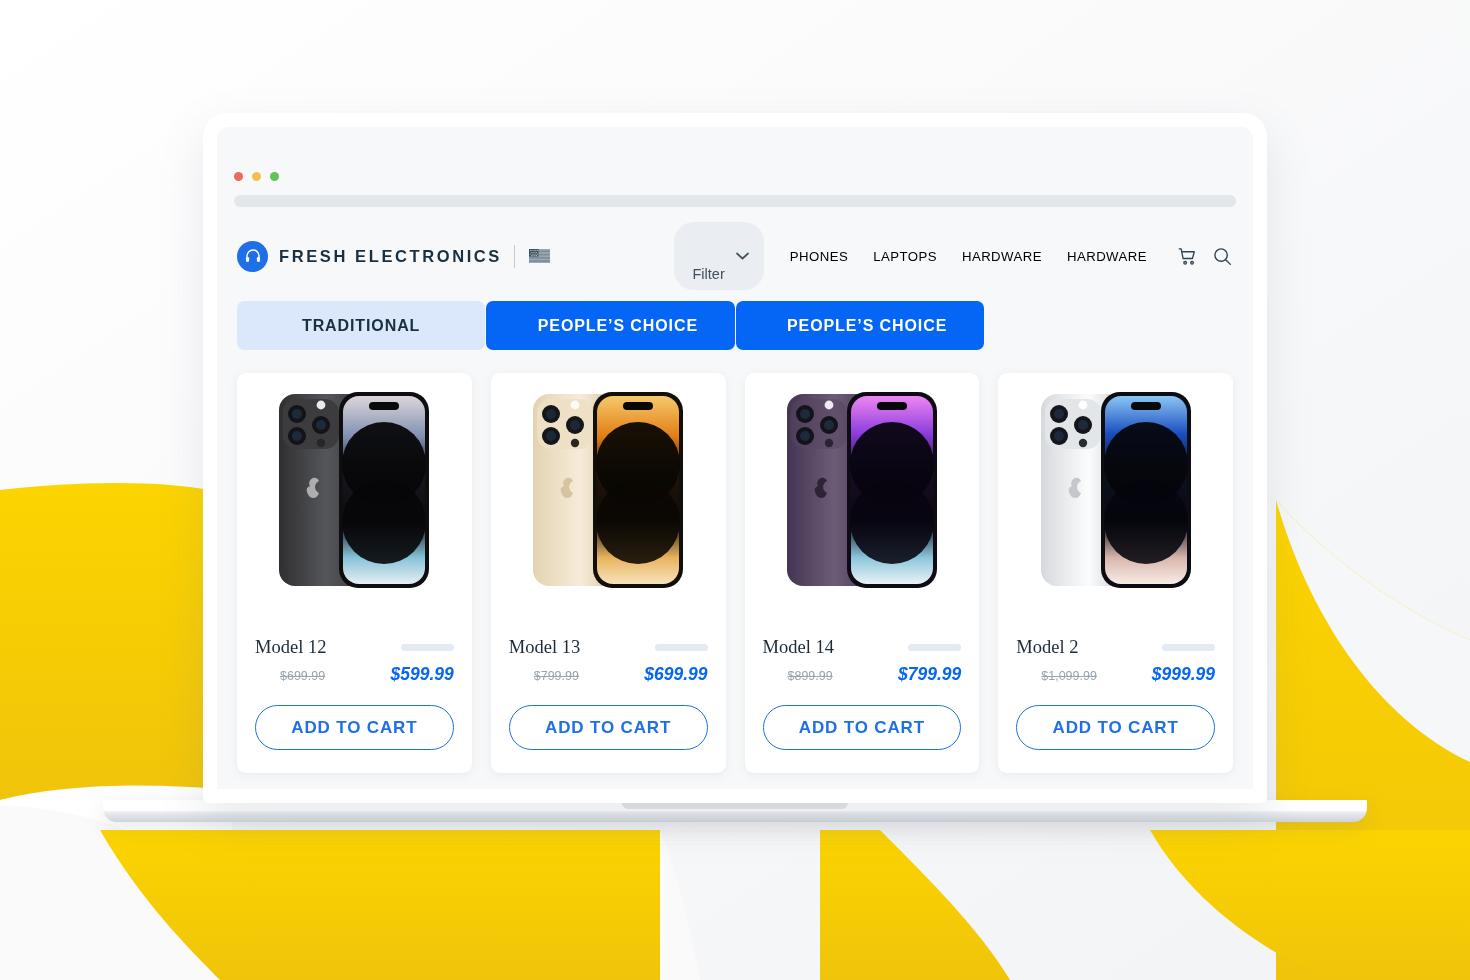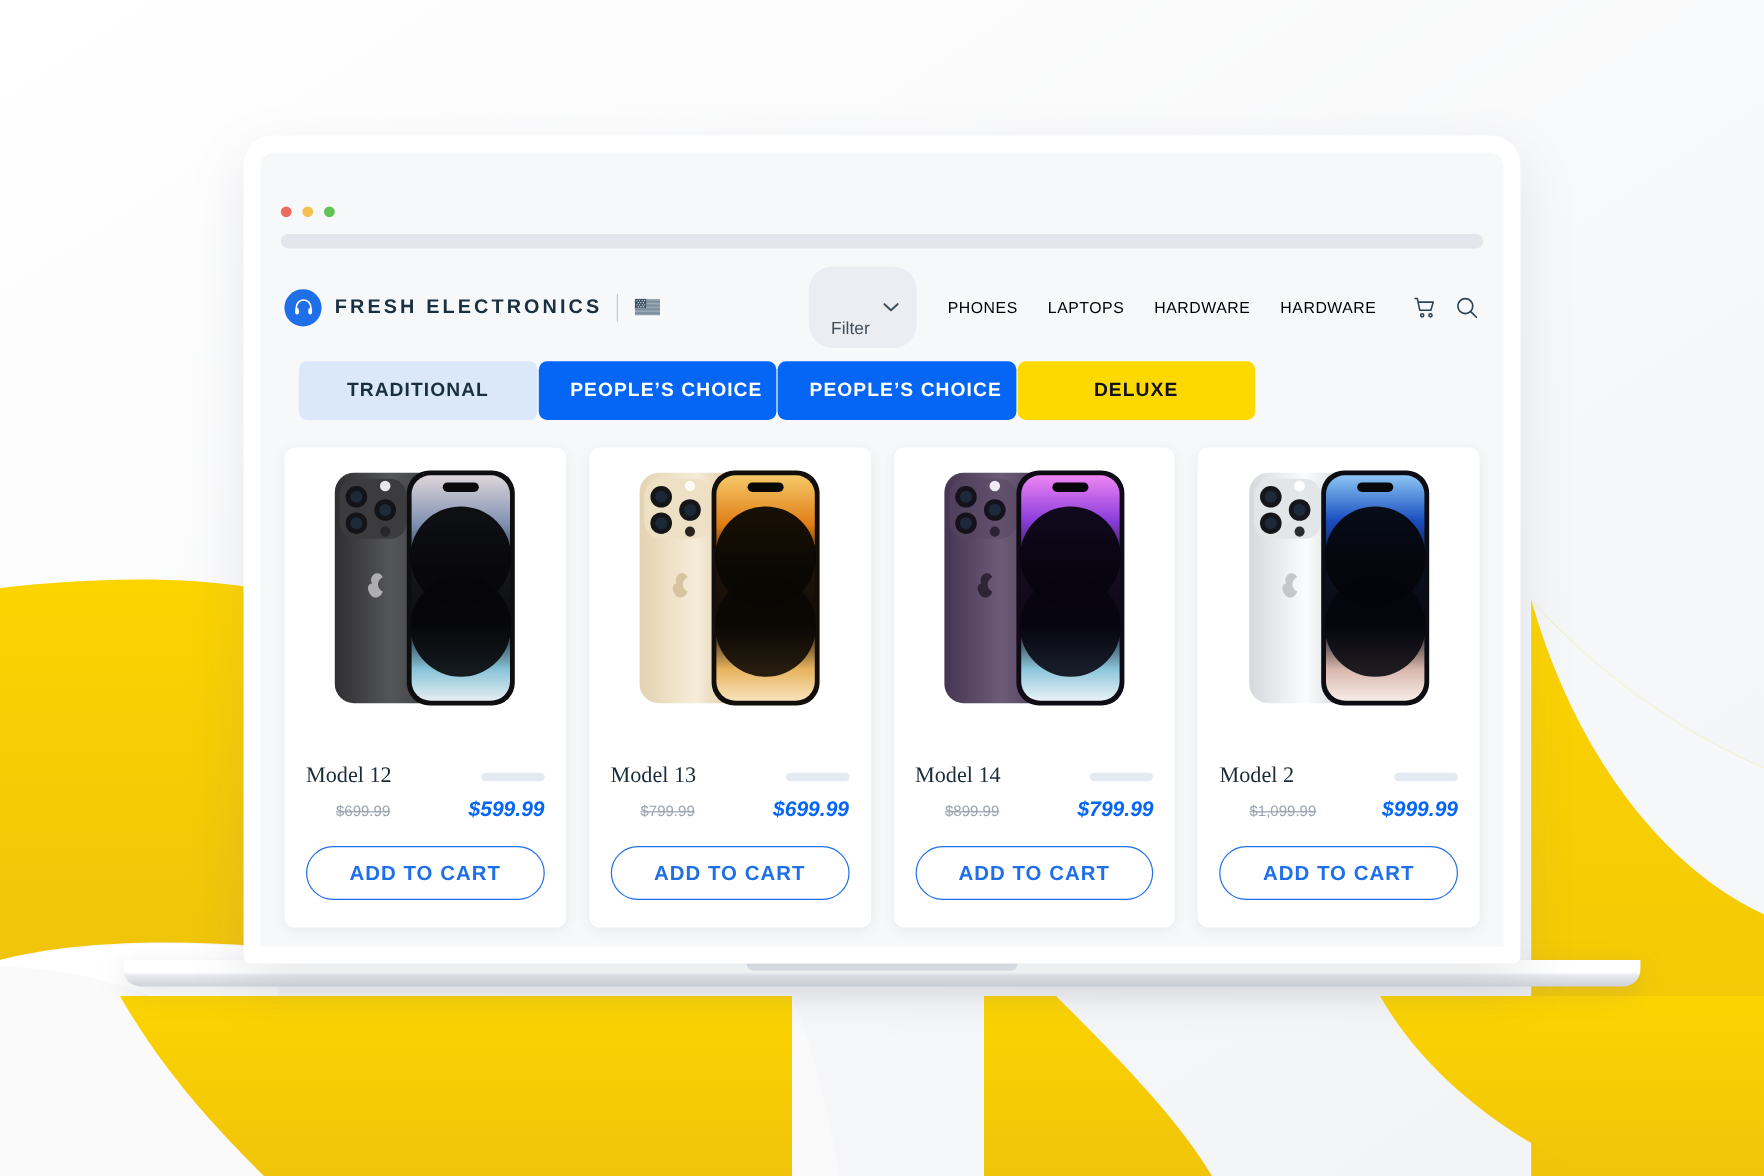--- a/index.html
+++ b/index.html
@@ -81,22 +81,22 @@
   .nav-links { display:flex; align-items:center; gap:25px; }
   .nav-link {
     font-size:13.2px; letter-spacing:.45px; color:#000000; font-weight:400;
     text-decoration:none; cursor:pointer; white-space:nowrap;
   }
   .nav-icons { display:flex; align-items:center; gap:14px; margin-left:30px; }
   .icon-btn { cursor:pointer; display:flex; }
 
   
   .badges {
-    position:absolute; left:32px; top:174px;
-    width:797px; display:grid;
+    position:absolute; left:20px; top:174px;
+    width:996px; display:grid;
     grid-template-columns:repeat(4,1fr); gap:1px;
   }
   .badge {
     height:49px; border-radius:7px;
     display:flex; align-items:center; justify-content:center;
     font-size:16px; font-weight:700; letter-spacing:.9px;
     cursor:pointer; user-select:none;
   }
   .badge.traditional { background:#dbe8fb; color:#18303f; }
   .badge.peoples     { background:#0566f5; color:#ffffff;padding-left:15px; }
@@ -249,21 +249,20 @@
           </span>
         </div>
 
       </div>
     </div>
 
     <div class="badges">
       <div class="badge traditional">TRADITIONAL</div>
       <div class="badge peoples">PEOPLE’S CHOICE</div>
       <div class="badge peoples">PEOPLE’S CHOICE</div>
-      <div class="badge deluxe">DELUXE</div>
     </div>
 
     <div class="cards">
 
       <div class="card">
         <div class="card-img">
           <svg width="178" height="200" viewBox="0 0 178 200">
             <defs>
               <linearGradient id="b1" x1="0" y1="0" x2="1" y2="0">
                 <stop offset="0%" stop-color="#2f2f31"></stop>

